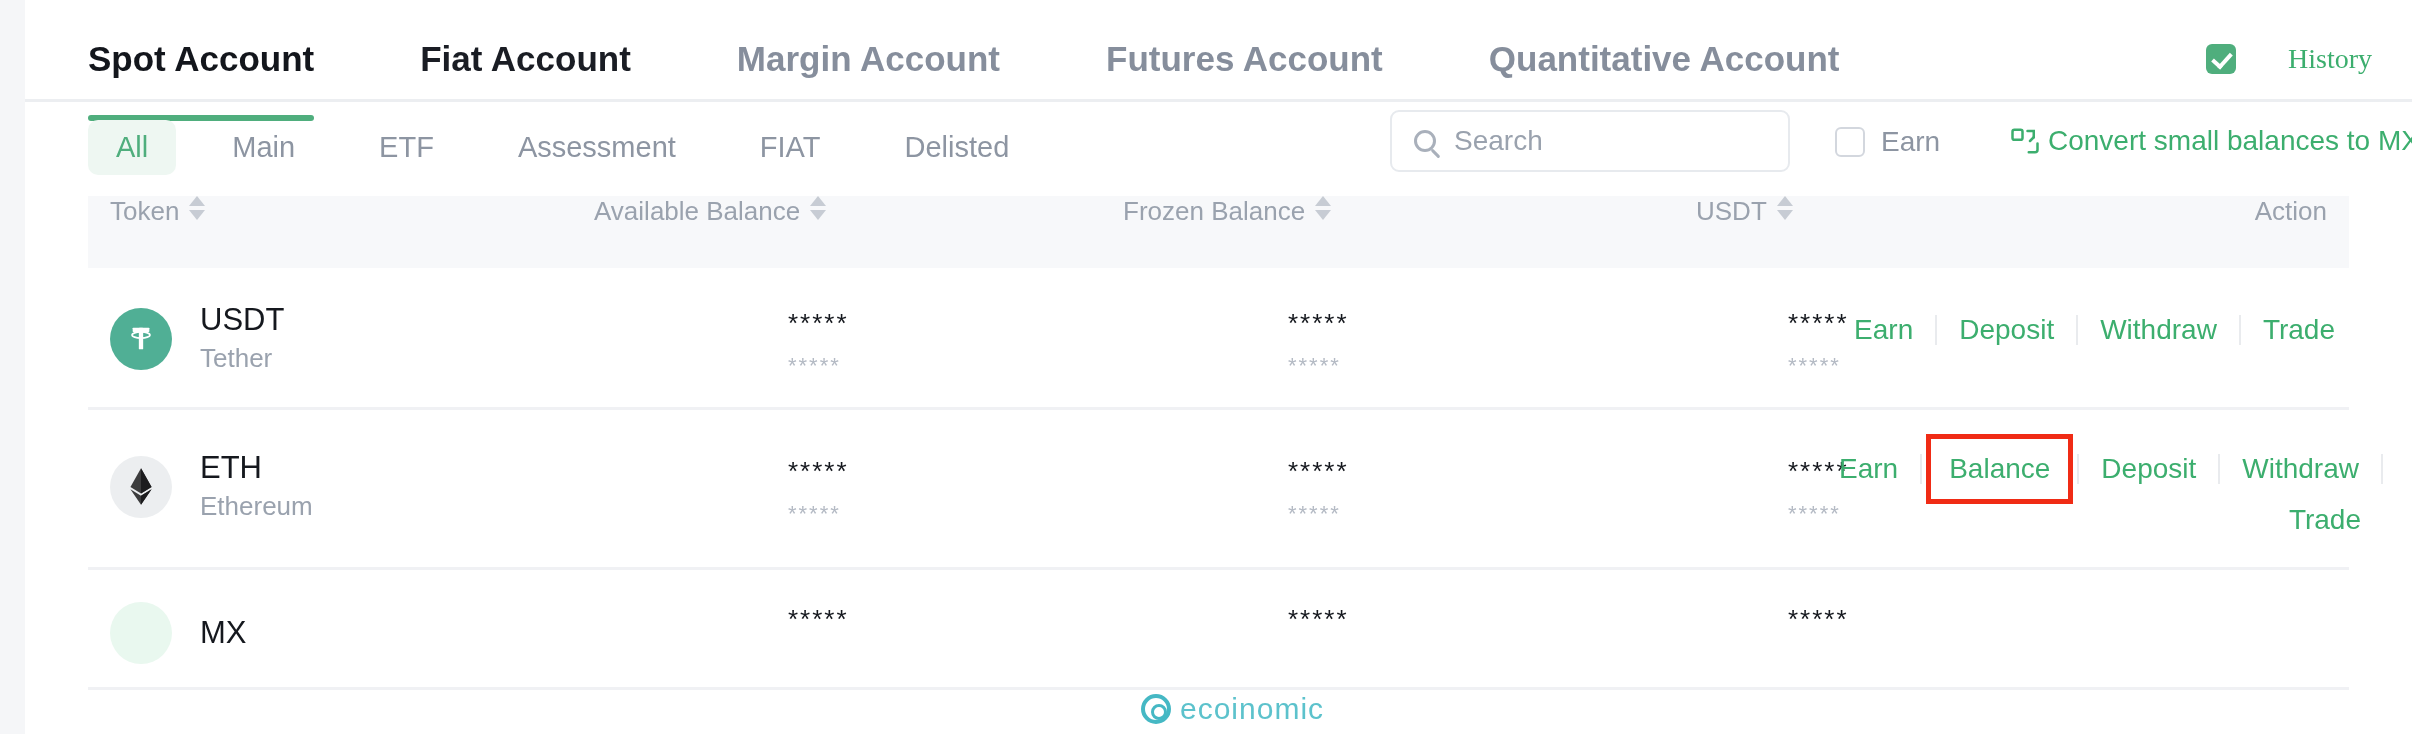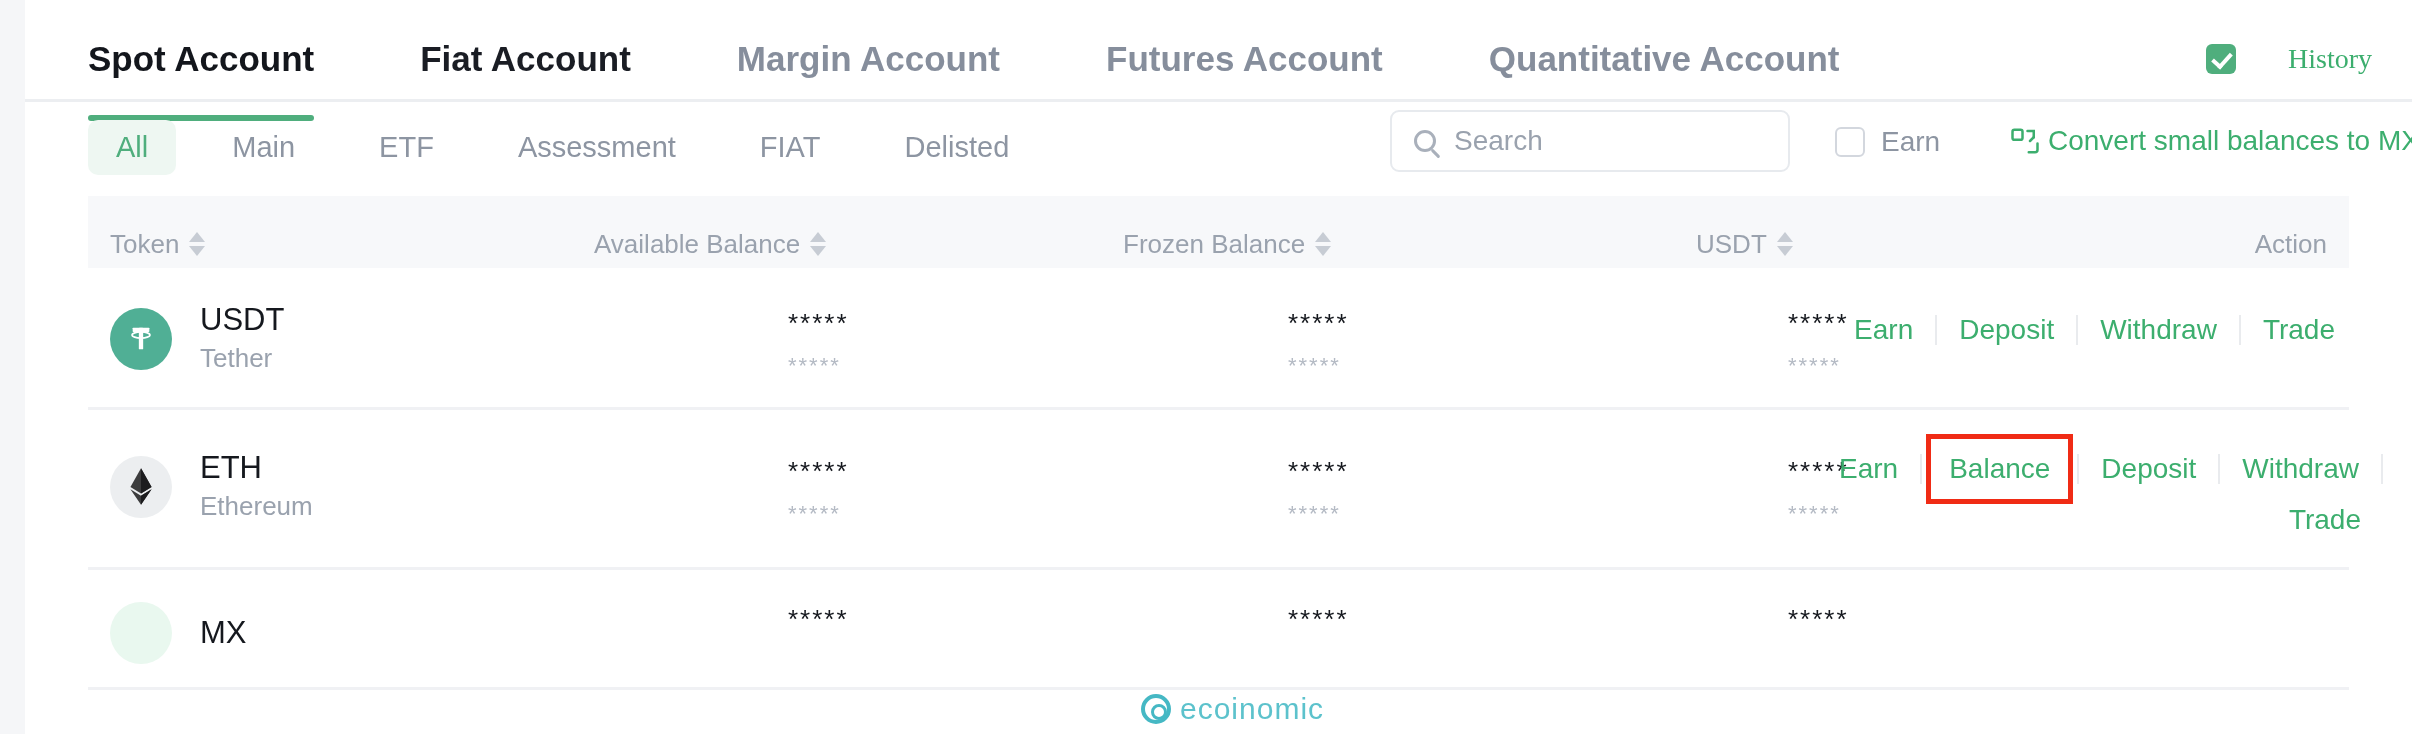--- a/index.html
+++ b/index.html
@@ -185,23 +185,23 @@
 
   
   #thead {
     position: relative;
     height: 72px;
     background: #f7f8fa;
     margin: 0 63px;
   }
   .th {
     position: absolute;
-    top: 12px; height: 72px;
-    display: flex;
-    align-items: center;
+    top: 0; height: 72px;
+    display: flex;
+    align-items: flex-start;
     gap: 10px;
     font-size: 26px;
     color: #9aa2ae;
     white-space: nowrap;
     cursor: pointer;
   }
   .sorter {
     display: inline-flex;
     flex-direction: column;
     gap: 4px;

